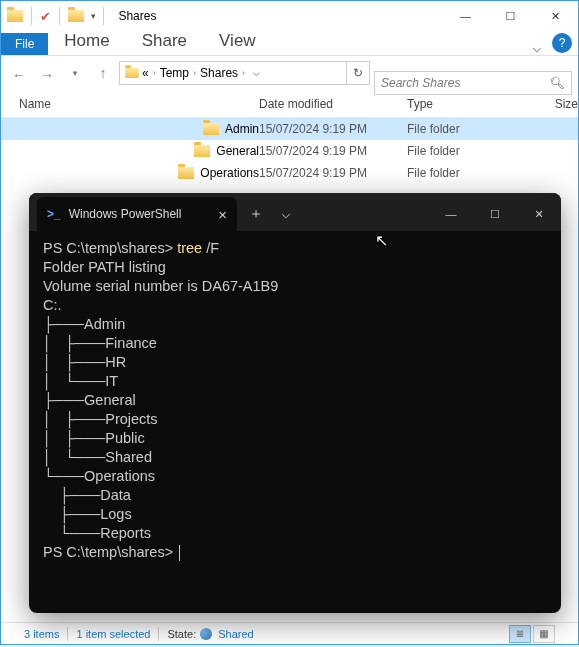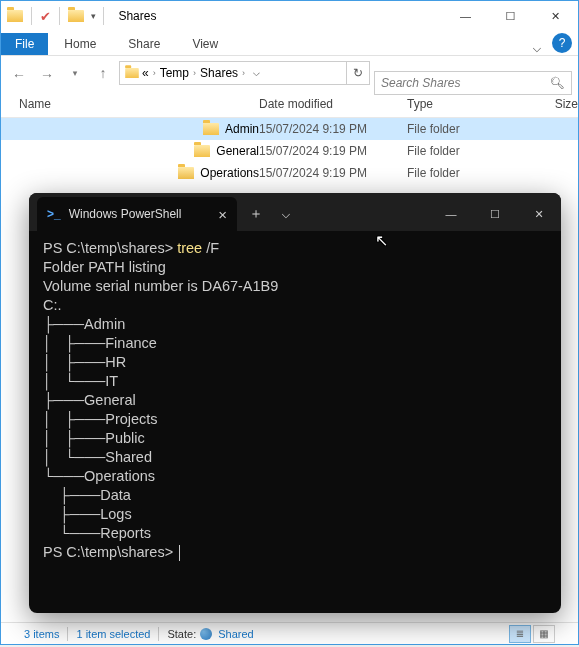--- a/index.html
+++ b/index.html
@@ -9,21 +9,21 @@
 .titlebar .qat { display: flex; align-items: center; gap: 4px; }
 .folder-icon-sm { width: 16px; height: 12px; background: linear-gradient(#ffe9a6, #f3c14b); border-radius: 1px 1px 0 0; position: relative; }
 .folder-icon-sm::before { content: ""; position: absolute; top: -3px; left: 0; width: 7px; height: 3px; background: #f3c14b; border-radius: 1px 1px 0 0; }
 .qsep { width: 1px; height: 18px; background: #d0d0d0; margin: 0 4px; }
 .check-icon { color: #d9534f; font-size: 13px; }
 .title-text { margin-left: 10px; font-size: 12px; color: #000; }
 .winbtns { margin-left: auto; display: flex; }
 .winbtn { width: 45px; height: 29px; display: flex; align-items: center; justify-content: center; font-size: 11px; color: #333; }
 .ribbon-tabs { height: 25px; display: flex; align-items: flex-end; border-bottom: 1px solid #e1e1e1; padding-right: 6px; }
 .ribbon-tabs .file-tab { background: #1979ca; color: #fff; padding: 4px 14px; font-size: 12px; }
-.ribbon-tabs .tab { padding: 4px 16px; font-size: 12px; color: #444; }
+.ribbon-tabs .tab { padding: 4px 16px; font-size: 17px; color: #444; }
 .ribbon-tabs .tog { width: 22px; display: flex; align-items: center; justify-content: center; font-size: 11px; color: #555; margin-left: auto;}
 .ribbon-tabs .help { width: 20px; height: 20px; border-radius: 50%; background: #1979ca; color: #fff; display: flex; align-items: center; justify-content: center; font-size: 12px; align-self: center; margin-left: 4px;}
 .navbar { height: 34px; display: flex; align-items: center; padding: 4px 6px; gap: 4px; }
 .navbtn { width: 24px; height: 24px; display: flex; align-items: center; justify-content: center; color: #777; font-size: 14px; }
 .addr { flex: 1; height: 24px; border: 1px solid #ccc; display: flex; align-items: center; font-size: 12px; padding-left: 4px; gap: 2px; min-width: 0;}
 .addr .sep { color: #777; margin: 0 2px; font-size: 9px;}
 .addr .refresh { margin-left: auto; border-left: 1px solid #ccc; padding: 0 6px; color: #555; height: 100%; display:flex; align-items:center;}
 .addr .drop { color: #555; padding: 0 4px; font-size: 9px;}
 .searchbox { width: 198px; height: 24px; border: 1px solid #ccc; display: flex; align-items: center; padding: 0 6px; color: #777; font-style: italic; font-size: 12px; justify-content: space-between; margin-top: 20px;}
 .headers { height: 28px; display: flex; align-items: center; border-bottom: 1px solid #e8e8e8; font-size: 12px; color: #444; }

